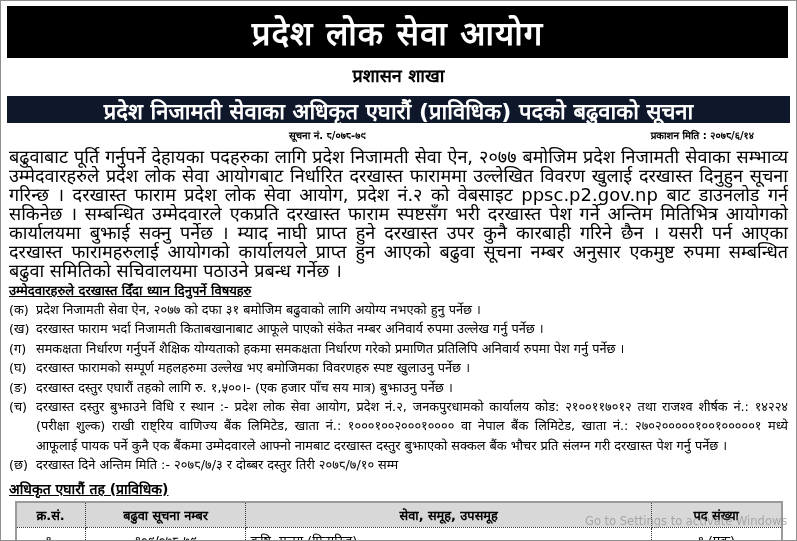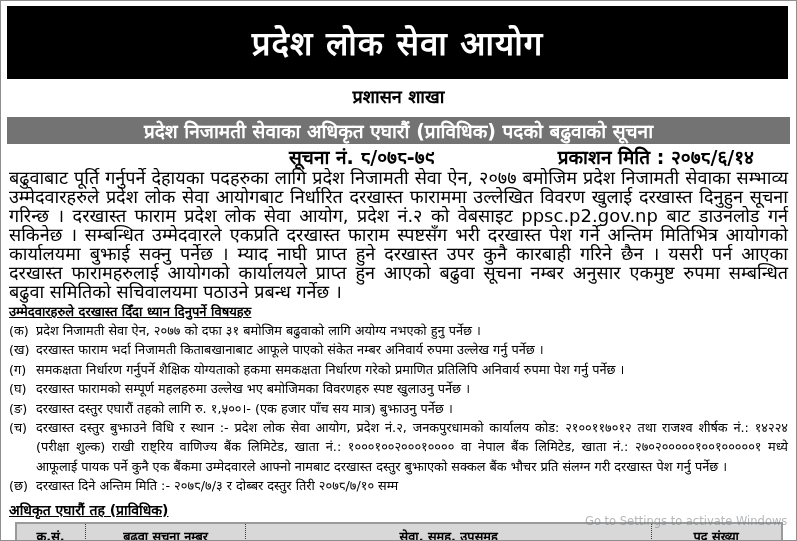--- a/index.html
+++ b/index.html
@@ -9,53 +9,53 @@
     height: 541px;
     box-sizing: border-box;
     background: #ffffff;
     border: 1px solid #8f8f8f;
     overflow: hidden;
     font-family: "DejaVu Sans", "Liberation Sans", sans-serif;
     color: #000;
   }
   .banner-main {
     margin: 5px 8px 0 6px;
-    height: 73px;
+    height: 52px;
     background: #000;
     color: #fff;
     display: flex;
     align-items: center;
     justify-content: center;
     font-size: 33px;
     font-weight: bold;
     letter-spacing: 1px;
   }
   .subtitle {
     text-align: center;
     font-weight: bold;
     font-size: 18px;
     margin-top: 7px;
     line-height: 22px;
   }
   .banner-notice {
     margin: 9px 6px 0 6px;
     height: 27px;
-    background: #737373;
+    background: #0f172a;
     color: #fff;
     display: flex;
     align-items: center;
     justify-content: center;
-    font-size: 19px;
+    font-size: 22px;
     font-weight: bold;
   }
   .meta-row {
     display: flex;
     justify-content: space-between;
     padding: 4px 42px 0 288px;
-    font-size: 19px;
+    font-size: 10px;
     font-weight: bold;
     line-height: 18px;
     white-space: nowrap;
   }
   .intro {
     margin: 2px 8px 0 8px;
     font-size: 18px;
     line-height: 19px;
     text-align: justify;
   }

